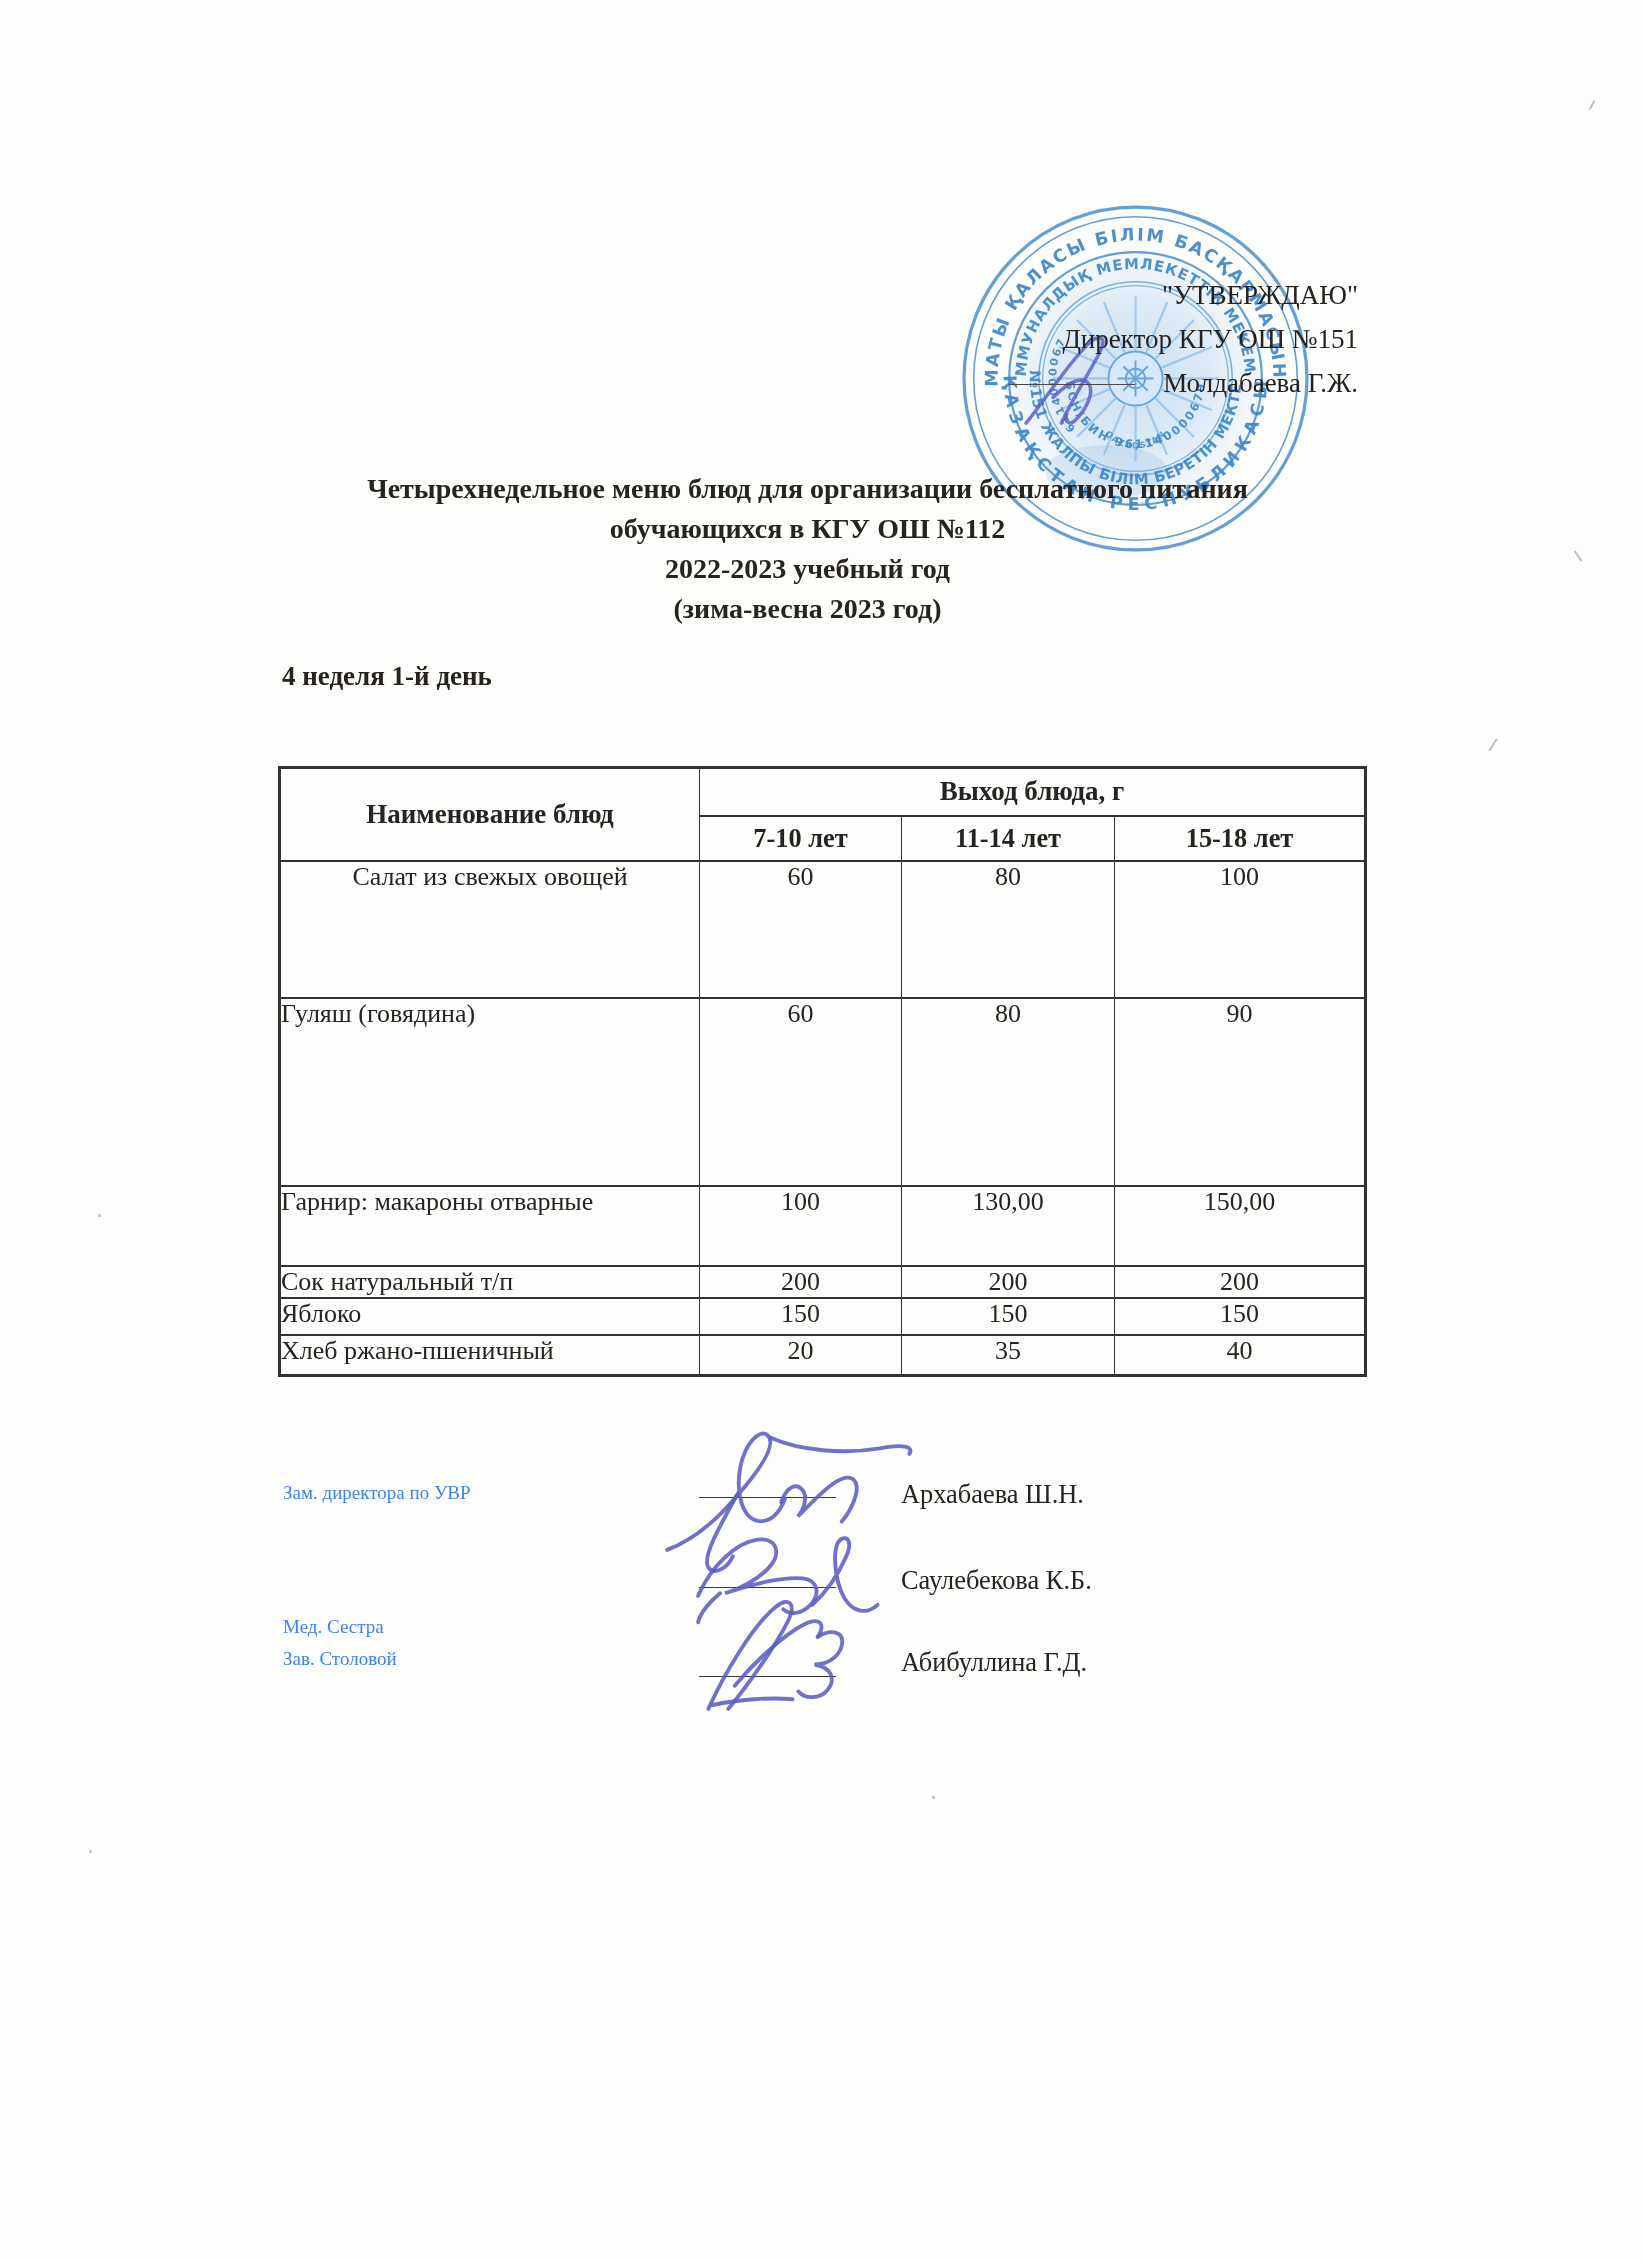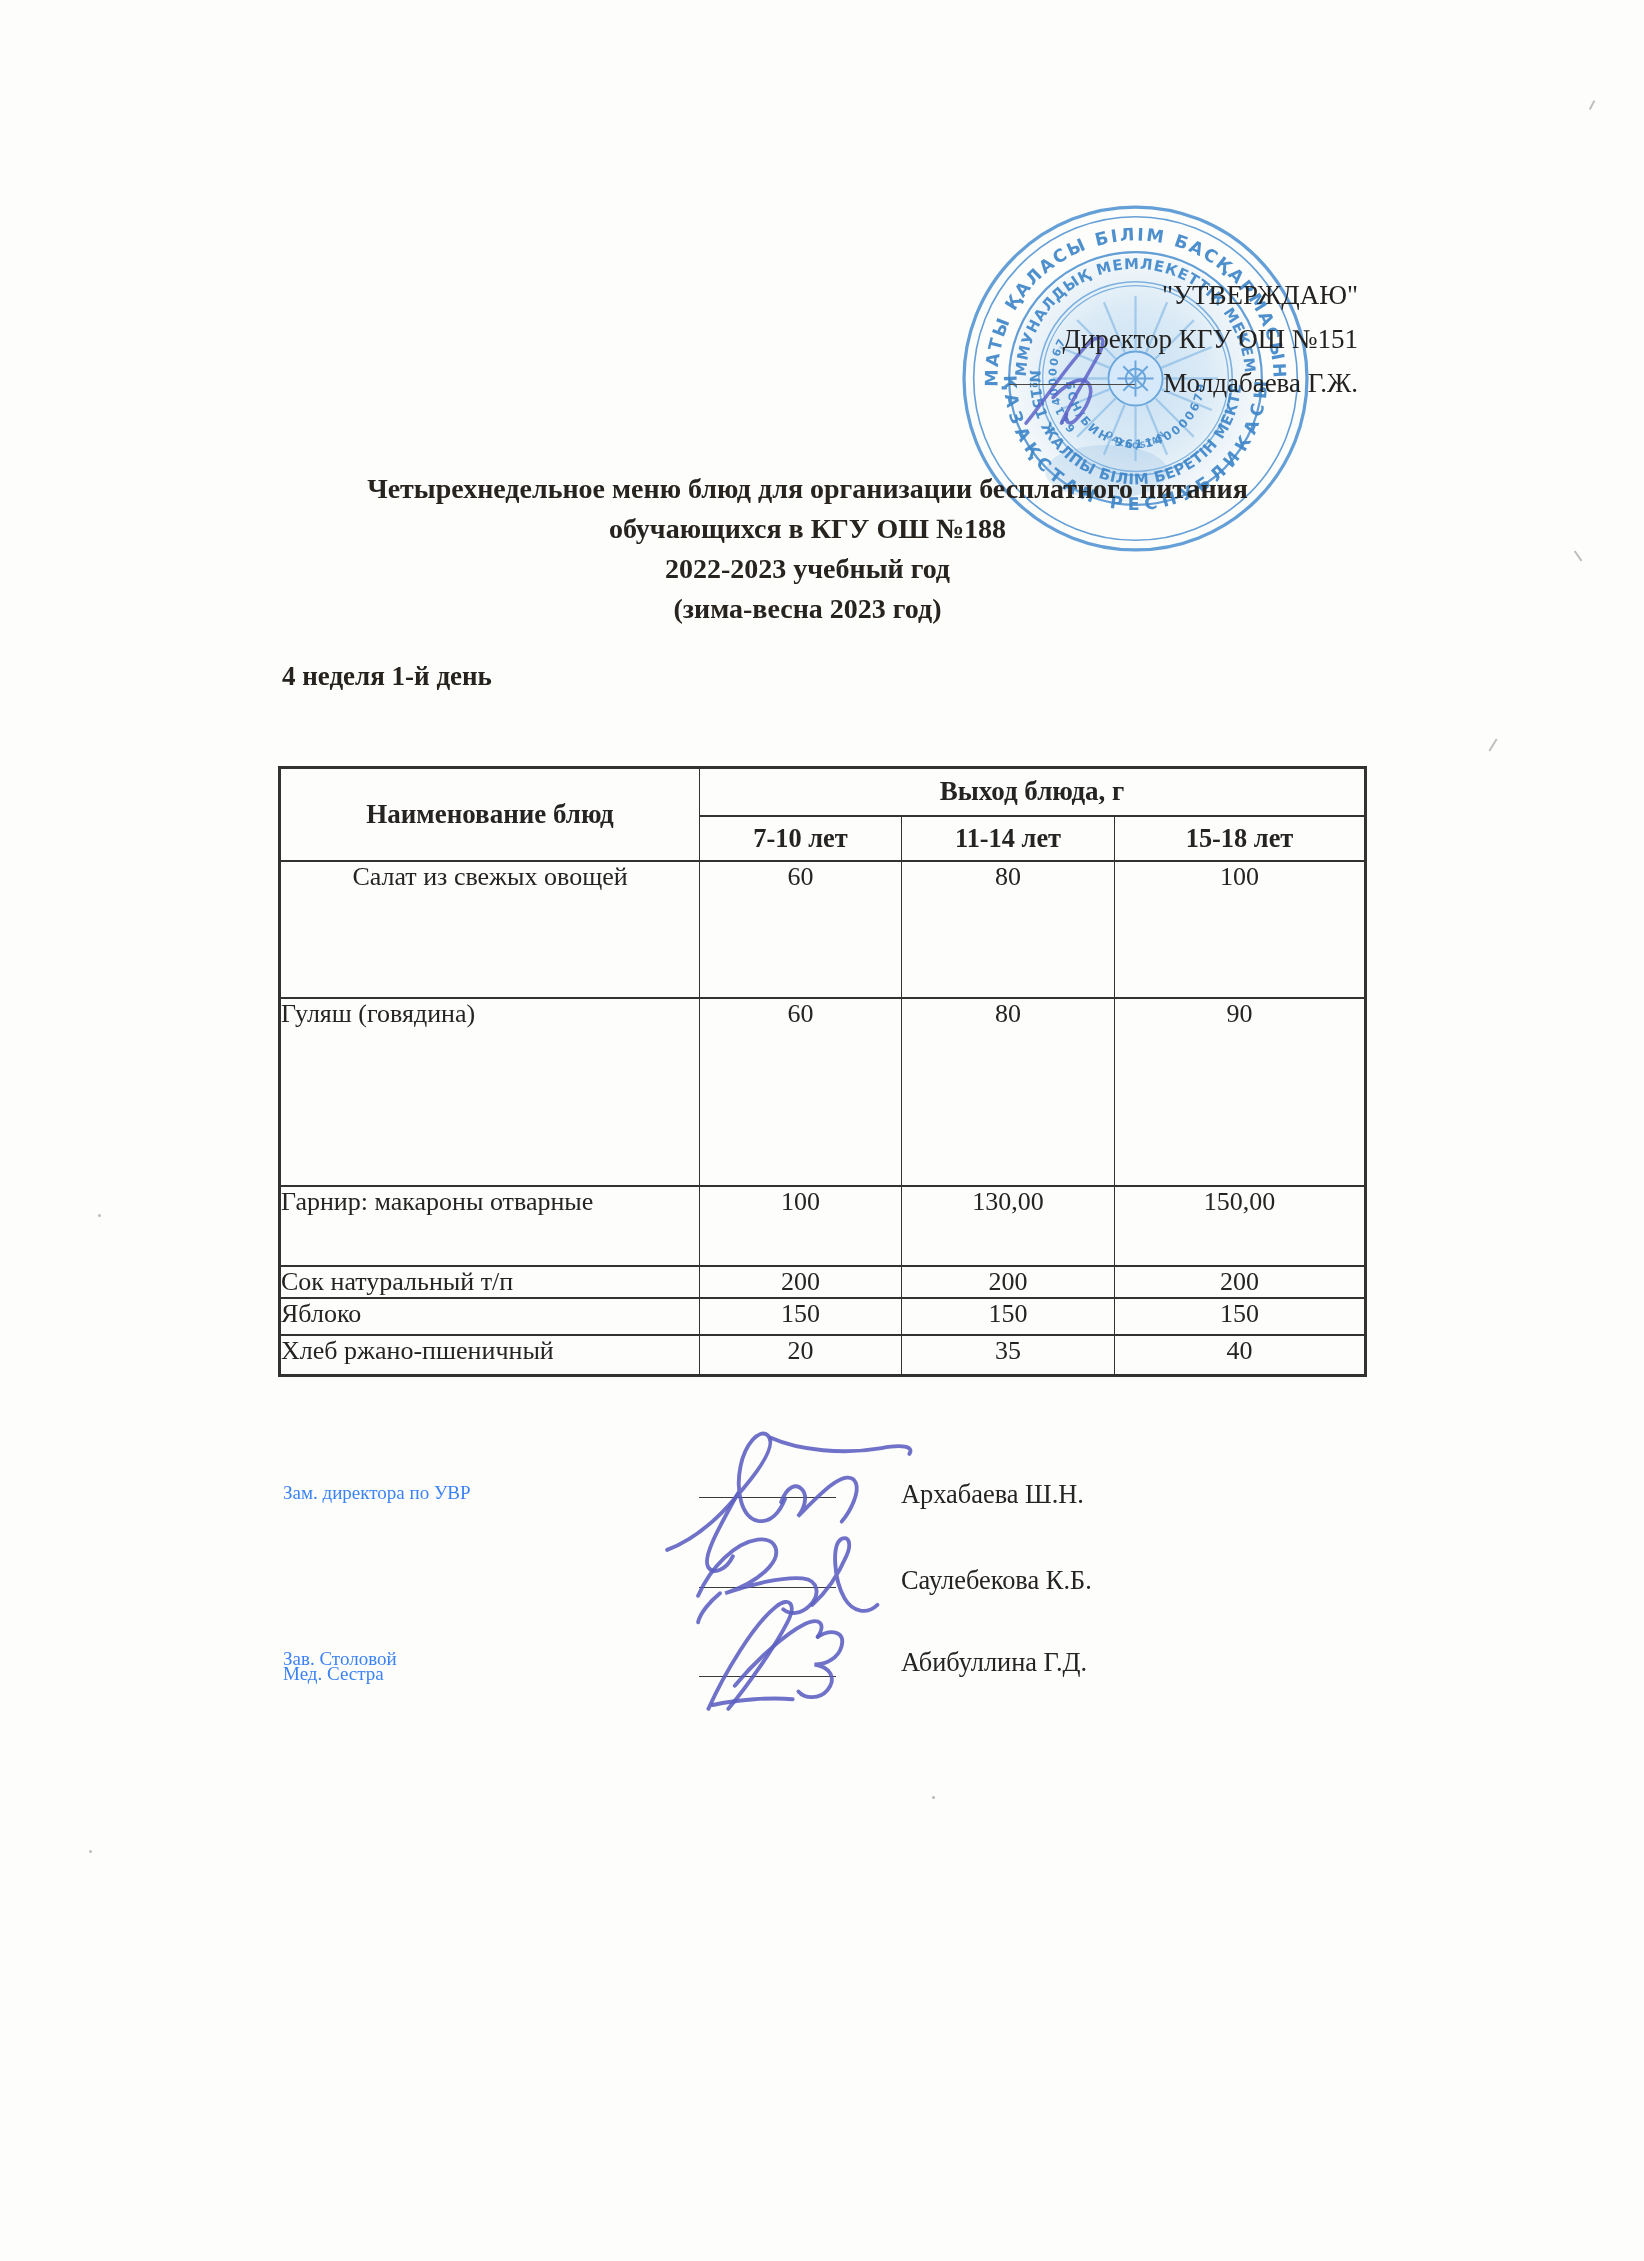--- a/index.html
+++ b/index.html
@@ -156,21 +156,21 @@
 
   <svg class="sig-svg" style="left:1008px; top:325px;" width="161" height="110" viewBox="0 0 250 170">
     <g fill="none" stroke="#5d63c8" stroke-width="5.5" stroke-linecap="round" stroke-opacity="0.85">
       <path d="M 28,152 C 55,120 98,52 128,26 C 145,11 155,21 140,47 C 120,84 96,122 83,152"></path>
       <path d="M 70,112 C 96,86 117,78 126,92 C 134,105 121,131 105,147 C 96,156 87,151 91,138"></path>
     </g>
   </svg>
 
   <div class="title-block">
     <div>Четырехнедельное меню блюд для организации бесплатного питания</div>
-    <div>обучающихся в КГУ ОШ №188</div>
+    <div>обучающихся в КГУ ОШ №112</div>
     <div>2022-2023 учебный год</div>
     <div>(зима-весна 2023 год)</div>
   </div>
 
   <div class="week-day">4 неделя 1-й день</div>
 
   <table class="menu">
     <colgroup>
       <col style="width:420px">
         <col style="width:202px">
@@ -228,21 +228,21 @@
 
   <div>
     <div class="sig-role" style="top:1482px">Зам. директора по УВР</div>
     <div class="sig-line" style="top:1497px"></div>
     <div class="sig-name" style="top:1479px">Архабаева Ш.Н.</div>
 
     <div class="sig-role" style="top:1648px">Зав. Столовой</div>
     <div class="sig-line" style="top:1587px"></div>
     <div class="sig-name" style="top:1565px">Саулебекова К.Б.</div>
 
-    <div class="sig-role" style="top:1663px">Мед. Сестра</div>
+    <div class="sig-role" style="top:1616px">Мед. Сестра</div>
     <div class="sig-line" style="top:1676px"></div>
     <div class="sig-name" style="top:1647px">Абибуллина Г.Д.</div>
   </div>
 
   <svg class="sig-svg" style="left:651px; top:1421px;" width="277" height="158" viewBox="0 0 430 245">
     <g fill="none" stroke="#5b5fc0" stroke-width="6" stroke-linecap="round" stroke-opacity="0.88">
       <path d="M 25,200 C 62,186 96,160 130,120 C 170,75 196,36 181,22 C 168,11 146,36 139,70 C 131,110 141,150 166,155 C 186,158 200,141 208,121"></path>
       <path d="M 135,112 C 104,168 79,212 89,227 C 98,240 118,229 127,210"></path>
       <path d="M 202,126 C 211,101 226,95 236,108 C 243,118 238,136 228,148 C 246,130 263,112 279,100 C 298,86 312,83 318,96 C 324,110 310,140 296,156"></path>
       <path d="M 186,26 C 230,46 300,52 358,42 C 389,36 409,39 401,51"></path>

